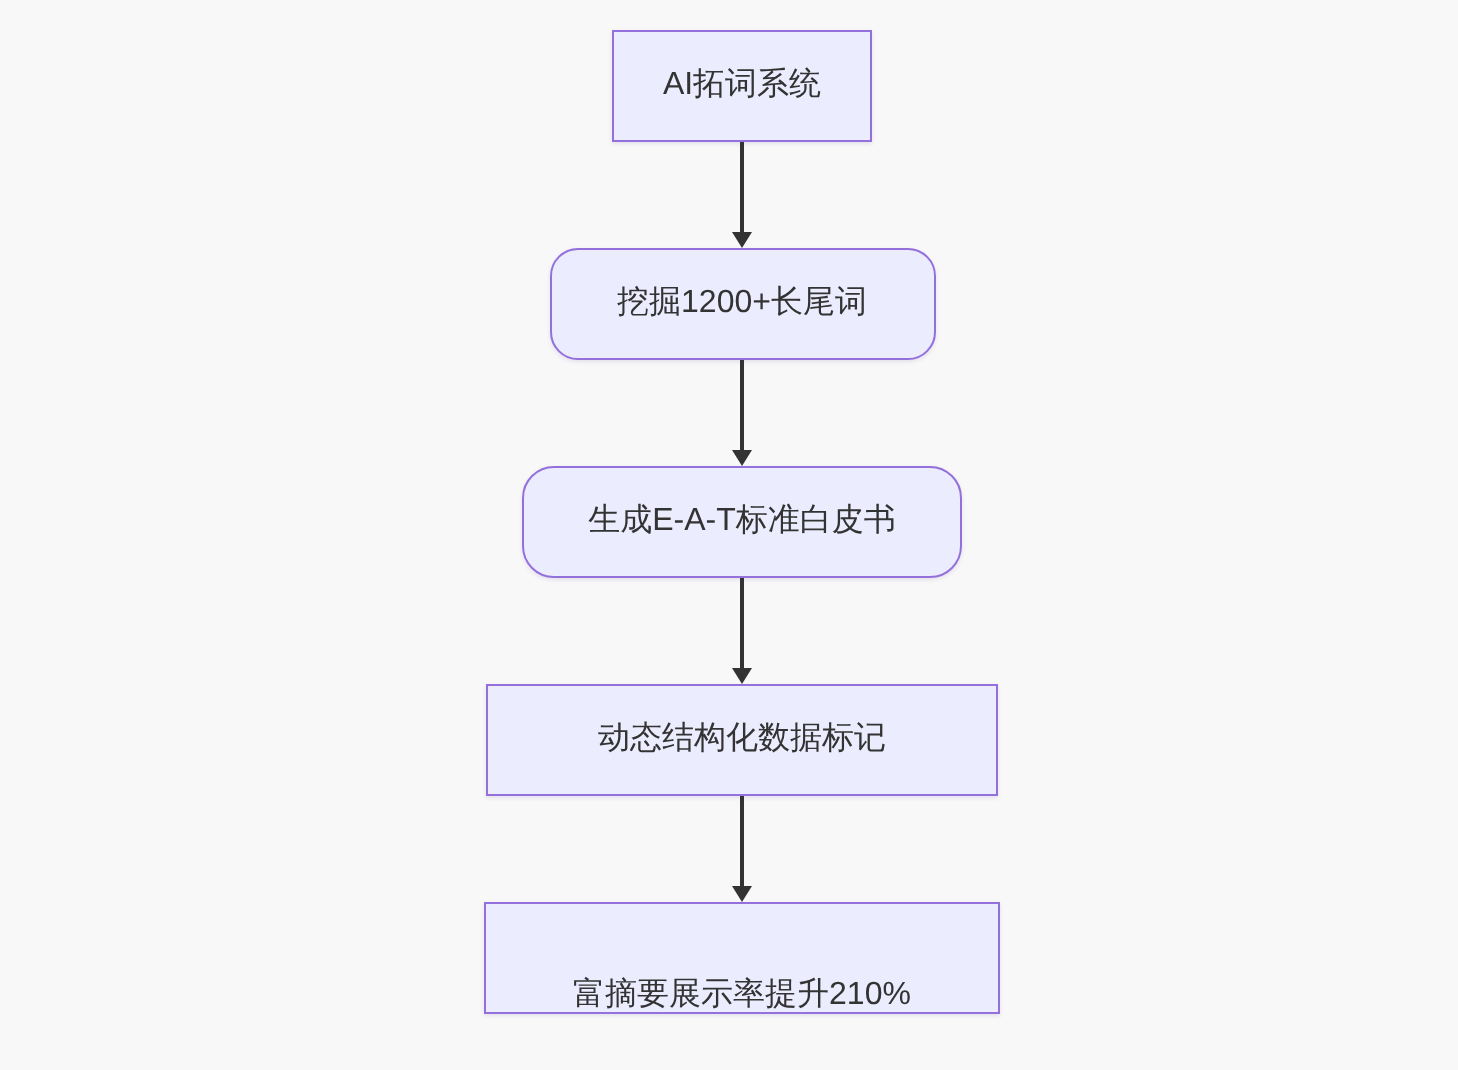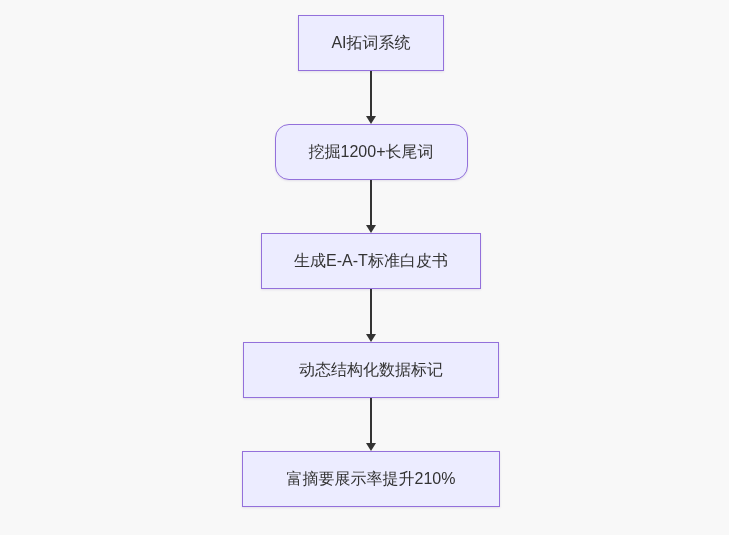--- a/index.html
+++ b/index.html
@@ -30,25 +30,25 @@
     align-items: center;
     justify-content: center;
     background: #ececff;
     border: 1px solid #9370db;
     color: #333333;
     font-size: 16px;
     line-height: 1;
     white-space: nowrap;
     box-shadow: 0 1px 2px rgba(80, 60, 140, 0.12);
   }
-  .node.w1 { width: 146px; }
+  .node.w1 { width: 130px; }
   .node.w2 { width: 193px; border-radius: 14px; }
-  .node.w3 { width: 220px; }
+  .node.w3 { width: 220px; border-radius: 16px; }
   .node.w4 { width: 256px; }
-  .node.w5 { width: 258px; }
+  .node.w5 { width: 258px; align-items: flex-end; }
   .edge {
     height: 53px;
     display: flex;
     flex-direction: column;
     align-items: center;
   }
   .edge-line {
     width: 2px;
     flex: 1 1 auto;
     background: #333333;

